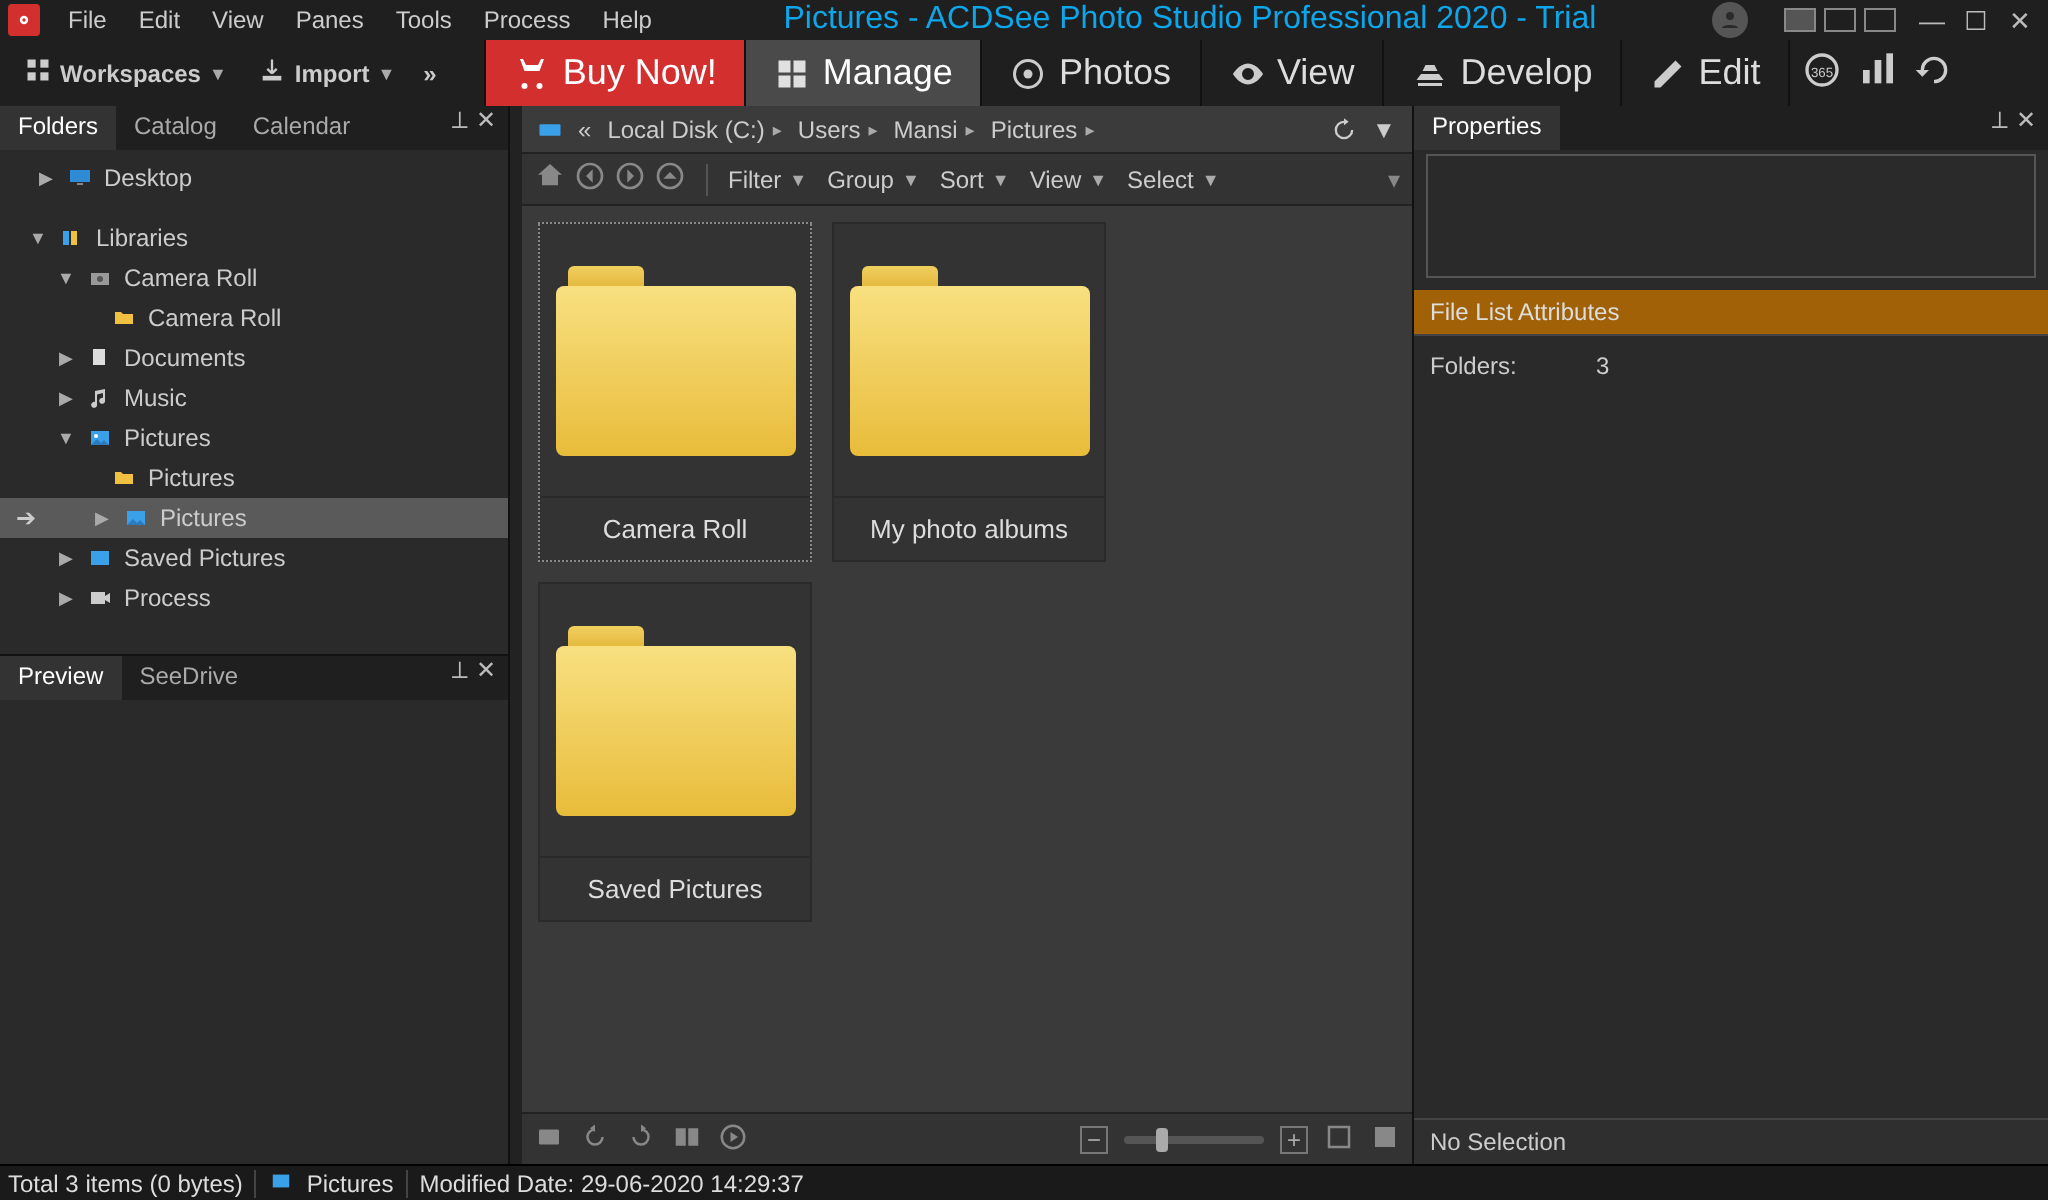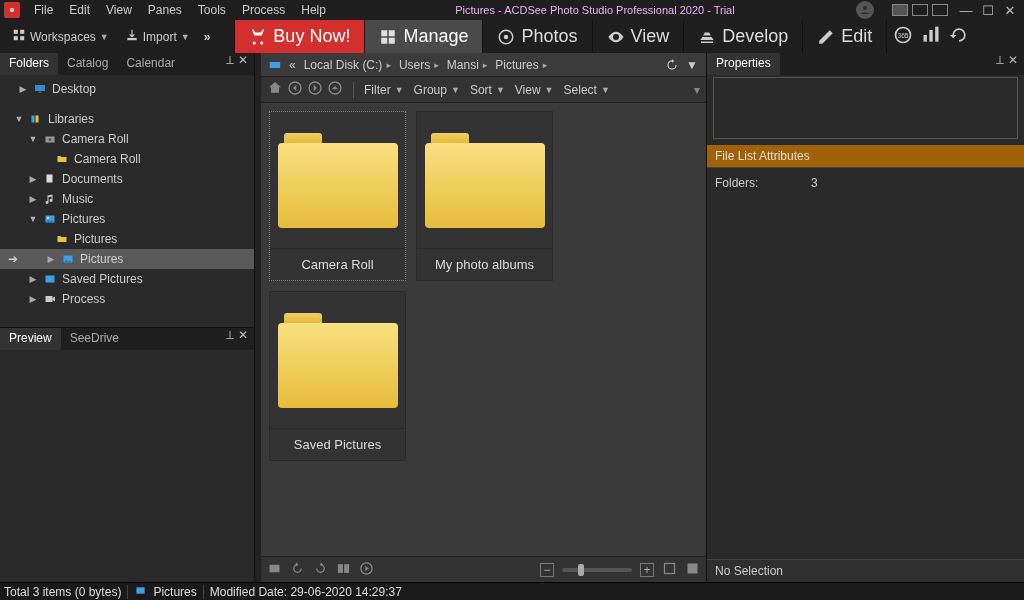--- a/index.html
+++ b/index.html
@@ -7,31 +7,31 @@
     width: 1024px; height: 600px; overflow: hidden;
     background: #2a2a2a; color: #ccc;
     font-family: "Segoe UI", Tahoma, sans-serif; font-size: 12px;
     display: flex; flex-direction: column;
   }
   
   .titlebar { height: 20px; background: #1f1f1f; display: flex; align-items: center; padding-left: 4px; }
   .app-icon { width: 16px; height: 16px; background: #d32f2f; border-radius: 2px; display:flex; align-items:center; justify-content:center; margin-right:6px;}
   .app-icon svg { width:10px; height:10px; fill:#fff;}
   .menu-item { padding: 2px 8px; cursor: default; }
-  .title-text { flex:1; text-align:center; color:#f0abfc; font-size:11px; }
+  .title-text { flex:1; text-align:center; color:#0ea5e9; font-size:16px; }
   .win-controls { display:flex; align-items:center; gap:6px; padding-right:6px;}
   .win-controls span { width:16px; text-align:center; color:#bbb; font-size:13px;}
   .layout-icons { display:flex; gap:0; margin-right:10px;}
   .layout-icons div { width:16px; height:12px; border:1px solid #888; margin-left:4px; }
   .layout-icons div.active { background:#555; }
   .user-circle{width:18px;height:18px;border-radius:50%;background:#555;margin-right:14px;display:flex;align-items:center;justify-content:center;}
   
   .toolbar-row { height: 33px; background:#1f1f1f; display:flex; align-items:stretch; }
   .toolbar-left { display:flex; align-items:center; padding-left:6px; gap:4px; }
-  .tool-btn { display:flex; align-items:center; gap:4px; padding:2px 6px; }
+  .tool-btn { display:flex; align-items:center; gap:4px; padding:2px 6px;font-weight:bold; }
   .tool-btn .caret { font-size:9px; color:#aaa; }
   .tool-icon svg{width:14px;height:14px;fill:#ccc;}
   .toolbar-overflow{padding:0 8px;font-weight:bold;color:#ccc;display:flex;align-items:center;}
   .mode-tabs { display:flex; align-items:stretch; margin-left:16px; flex:1;}
   .mode-tab { display:flex; align-items:center; gap:6px; padding:0 14px; font-size:18px; color:#ddd; border-left:1px solid #111;}
   .mode-tab.buy { background:#d32f2f; color:#fff; font-weight:500;}
   .mode-tab.active { background:#4a4a4a; color:#fff;}
   .mode-tab svg { width:18px; height:18px; fill:#ccc;}
   .mode-tab.buy svg { fill:#fff; }
   .mode-tab.active svg { fill:#e0e0e0; }
@@ -82,21 +82,21 @@
   .center-footer svg{width:15px;height:15px;fill:#888;}
   .center-footer .spacer{flex:1;}
   .zoom-slider{width:70px;height:4px;background:#555;position:relative;border-radius:2px;}
   .zoom-slider .handle{position:absolute;left:16px;top:-4px;width:6px;height:12px;background:#aaa;border-radius:2px;}
   .zoom-btn{width:14px;height:14px;border:1px solid #777;display:flex;align-items:center;justify-content:center;color:#aaa;font-size:12px;line-height:1;}
   
   .right-panel{width:318px;background:#2a2a2a;display:flex;flex-direction:column;border-left:1px solid #111;}
   .prop-box{height:62px;border:1px solid #555;margin:6px;margin-top:2px;background:#2a2a2a;}
   .section-header{padding:4px 8px;color:#ddd;border-bottom:1px solid #444;background:#a16207;}
   .attr-table{padding:6px 8px;}
-  .attr-row{display:flex;gap:36px;padding:2px 0;}
+  .attr-row{display:flex;gap:23px;padding:2px 0;}
   .attr-label{width:60px;color:#ccc;}
   .attr-val{color:#ccc;}
   .right-spacer{flex:1;}
   .no-selection{padding:4px 8px;border-top:1px solid #444;color:#ccc;background:#2f2f2f;}
   
   .statusbar{height:18px;background:#1a1a1a;display:flex;align-items:center;padding:0 4px;gap:6px;color:#ddd;font-size:12px;border-top:1px solid #000;}
   .statusbar .sep{width:1px;height:14px;background:#444;}
   .status-icon svg{width:13px;height:11px;}
 </style>
 </head>

